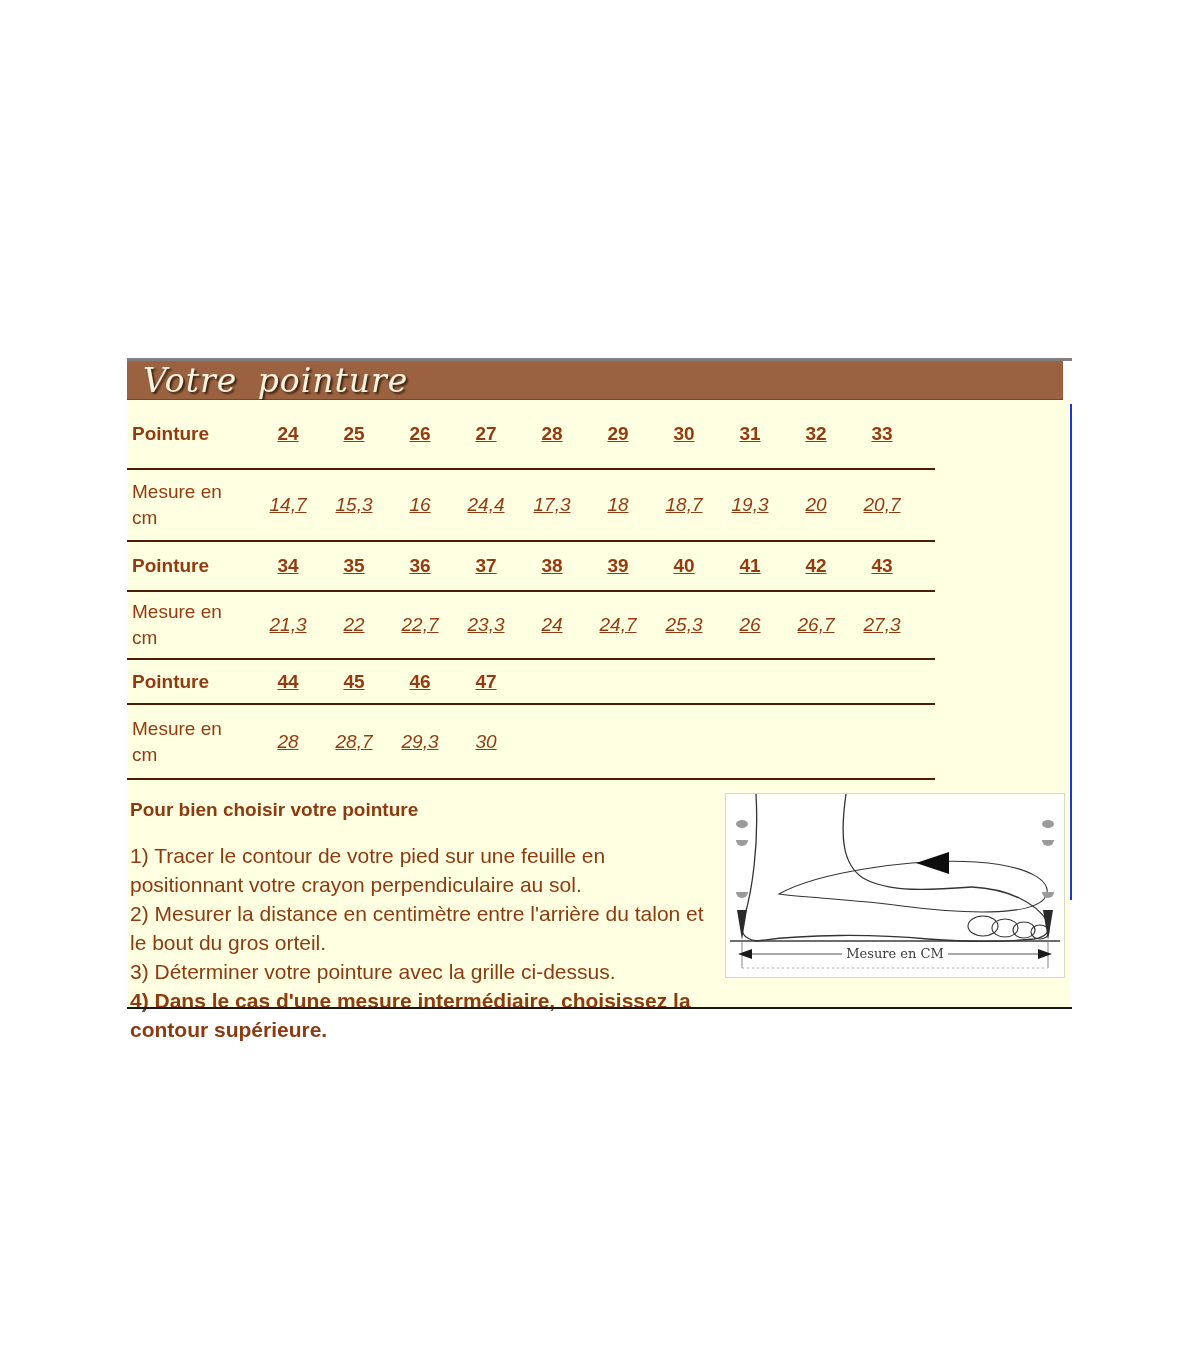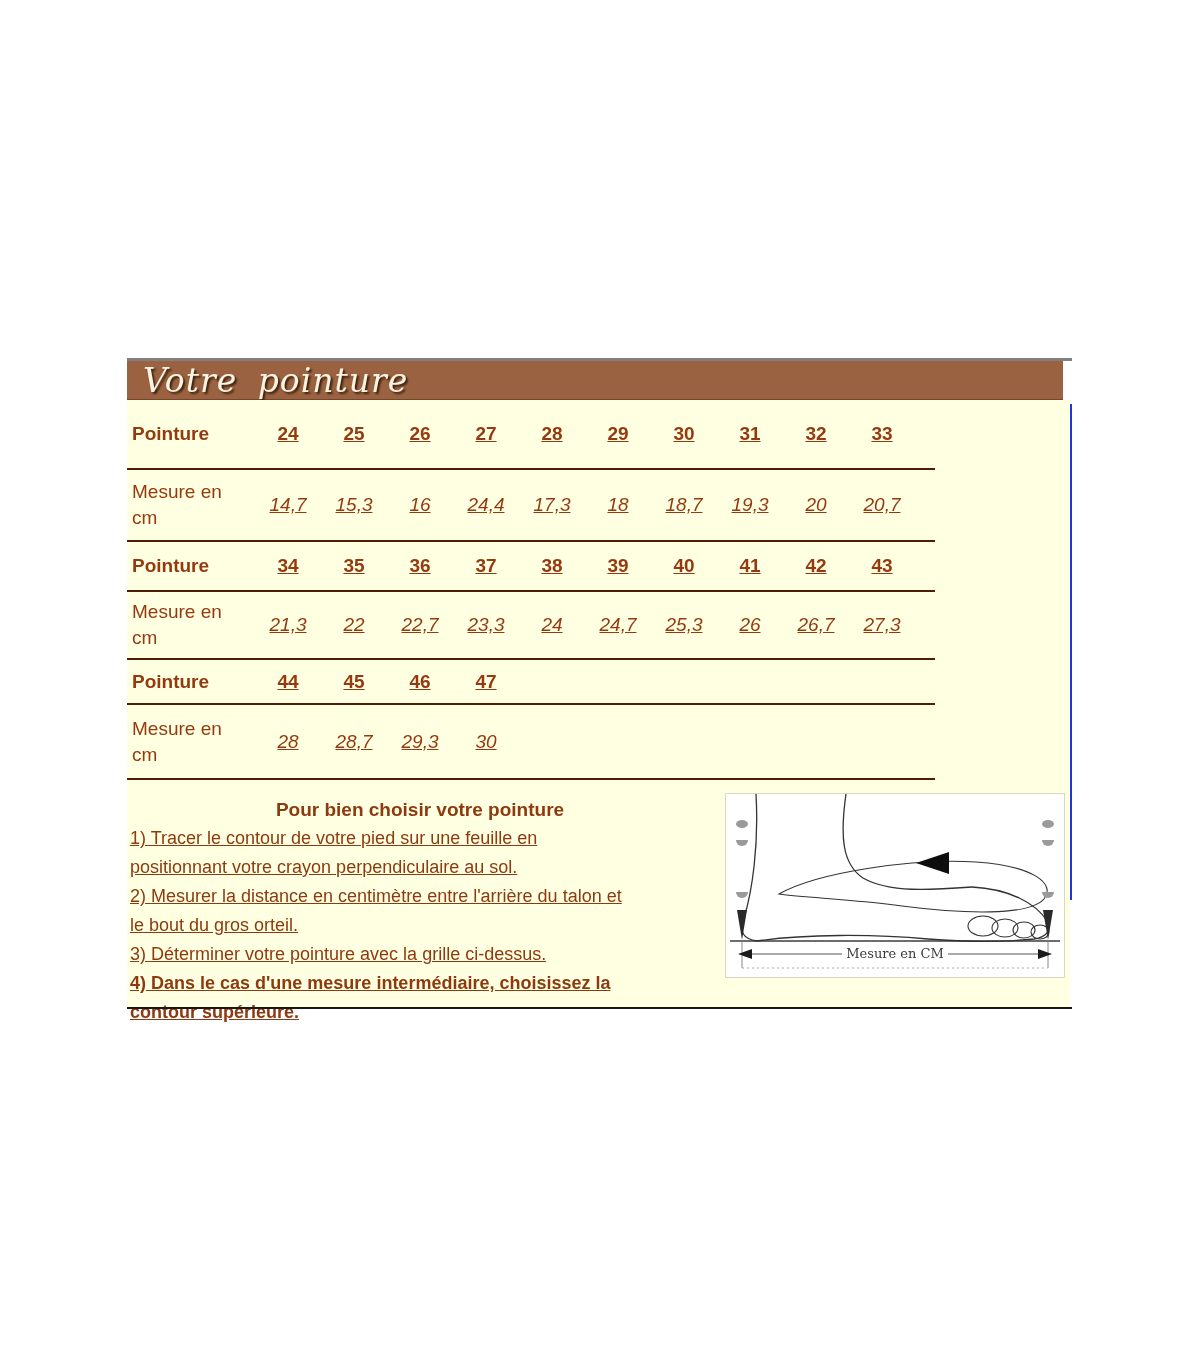--- a/index.html
+++ b/index.html
@@ -42,23 +42,23 @@
   .rlabel { padding-left:5px; font-weight:bold; line-height:1.25; }
   .mlabel { padding-left:5px; font-weight:normal; max-width:105px; line-height:1.35; }
   .cell { text-align:center;text-decoration:underline; }
   .trow.mesure .cell { font-style:italic;text-align:center; }
 
   
   .instructions {
     position:absolute; left:3px; top:392px; width:594px; color:#8E3A10;
   }
   .instr-heading {
-    font-weight:bold; font-size:19px; text-align:center; width:580px; margin-top:7px;
-  }
-  .steps { margin-top:3px; font-size:18px; line-height:29px;text-decoration:underline; }
+    font-weight:bold; font-size:19px; text-align:left; width:580px; margin-top:7px;
+  }
+  .steps { margin-top:20px; font-size:21px; line-height:29px; }
   .step-line { white-space:nowrap; }
   .step.bold { font-weight:bold; }
 
   
   .foot-box {
     position:absolute; left:598px; top:393px; width:340px; height:185px;
     background:#ffffff; border:1px solid #d7d7c2;
   }
 </style>
 </head>

